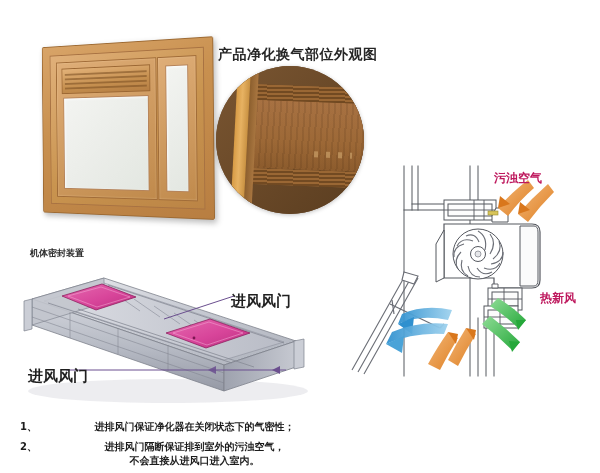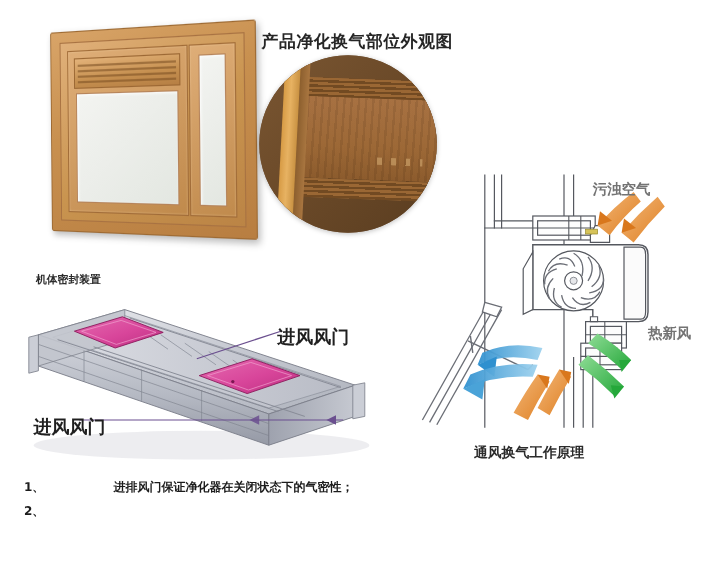--- a/index.html
+++ b/index.html
@@ -10,20 +10,21 @@
   }
   body {
     font-family: "DejaVu Sans", "Liberation Sans", sans-serif;
   }
   #page {
     position: relative;
     width: 600px;
     height: 447px;
     background: #ffffff;
     overflow: hidden;
+    margin-top: 20px;
   }
 
   
   .cn {
     font-family: "DejaVu Sans", "Liberation Sans", sans-serif;
     color: #2b2b2b;
     white-space: nowrap;
   }
 
   
@@ -183,21 +184,21 @@
     top: 118px;
     width: 252px;
     height: 252px;
   }
   #tech-diagram svg { display:block; }
 
   .diag-label {
     position: absolute;
     font-size: 12px;
     font-weight: bold;
-    color: #737373;
+    color: #be185d;
   }
   #label-dirty { left: 494px; top: 150px; }
   #label-fresh { left: 540px; top: 270px; font-family: Liberation Mono, monospace; }
 
   #principle-caption {
     position: absolute;
     left: 395px;
     top: 370px;
     font-size: 11.5px;
     font-weight: bold;
@@ -498,29 +499,30 @@
         <path d="M142 178 Q158 190 172 204 L164 212 Q150 198 134 186 Z" fill="url(#greenArrow)"></path>
         <path d="M172 204 L161 203 L164 214 Z" fill="#25a83a"></path>
       </g>
     </svg>
   </div>
 
   <div id="label-dirty" class="diag-label cn">污浊空气</div>
 
   <div id="label-fresh" class="diag-label cn">热新风</div>
 
-  <div id="principle-caption" class="cn">通风换气工作原理</div>
 
   <div id="notes">
     <div class="note-row">
       <span class="note-num">1、</span>
       <span class="note-body">
         <span class="note-line">进排风门保证净化器在关闭状态下的气密性；</span>
       </span>
     </div>
     <div class="note-row">
       <span class="note-num">2、</span>
       <span class="note-body">
+        <span class="note-line">进排风门隔断保证排到室外的污浊空气，</span>
+        <span class="note-line">不会直接从进风口进入室内。</span>
       </span>
     </div>
   </div>
 
 </div>
 
 </body></html>

